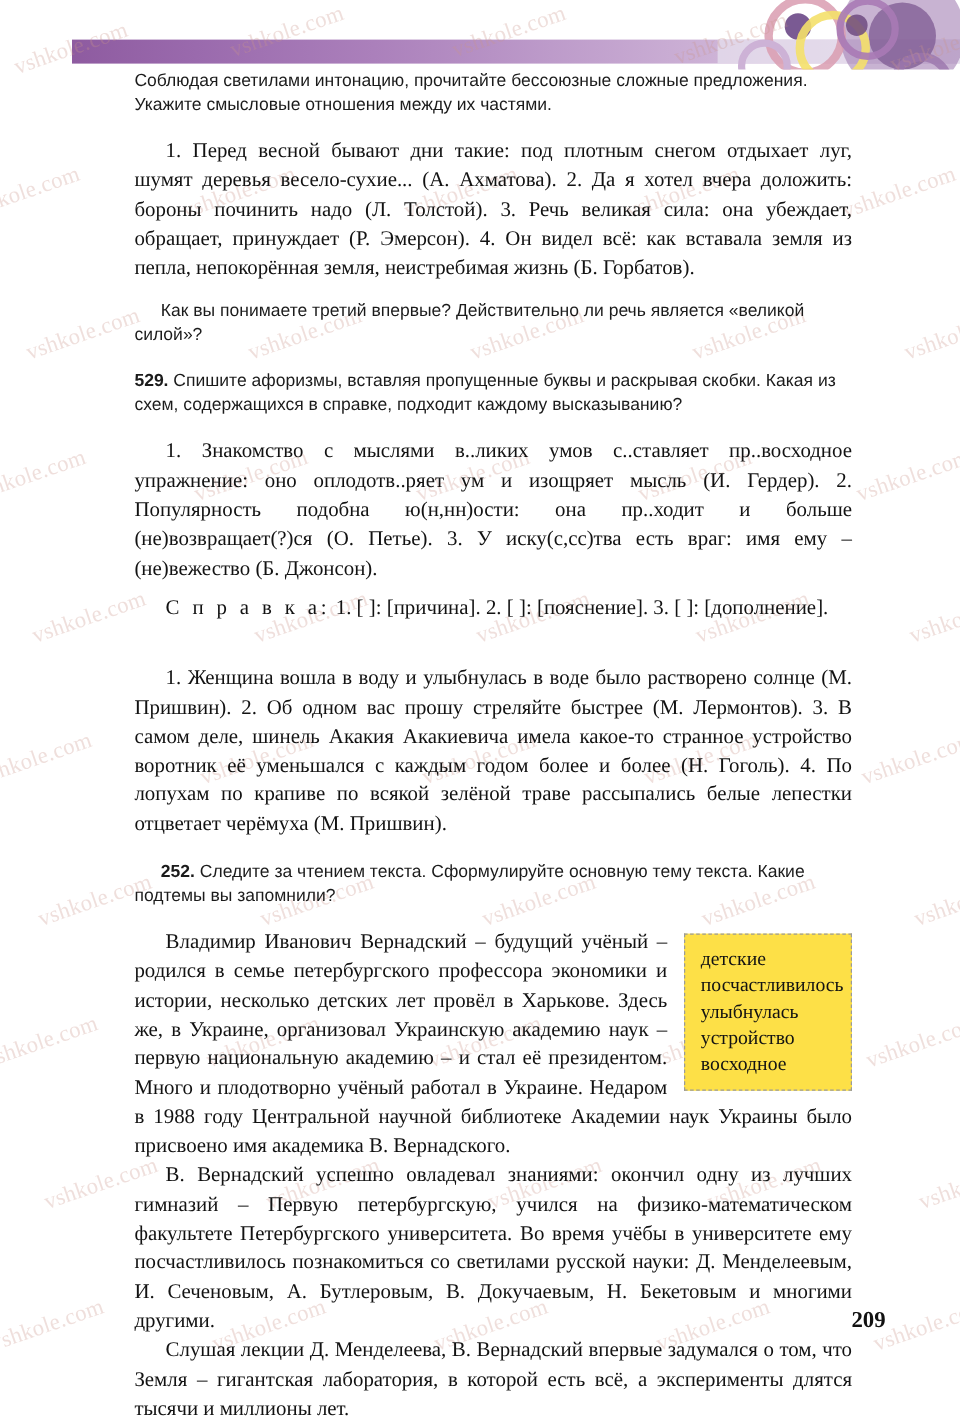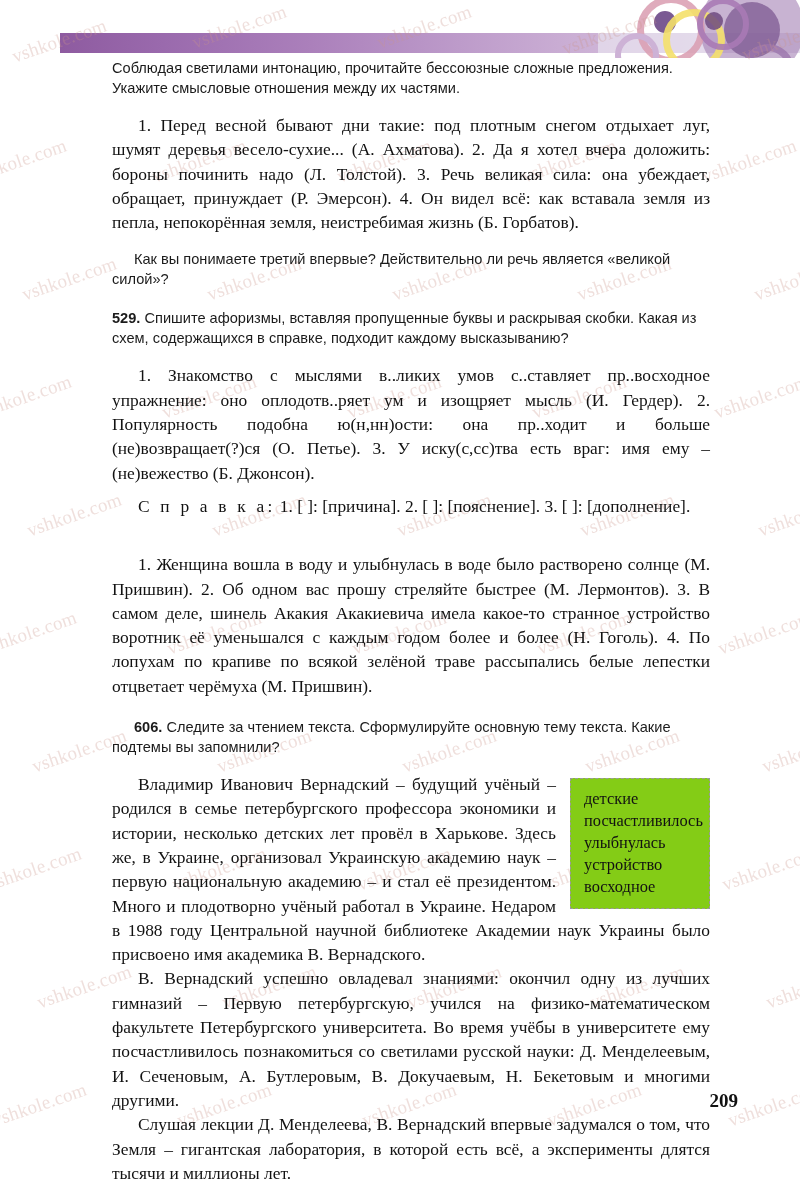--- a/index.html
+++ b/index.html
@@ -114,21 +114,21 @@
 
   
   #ex531-flow { position: relative; }
   #vocab-box {
     float: right;
     width: 140px;
     margin: 6px 0 4px 14px;
     padding: 9px 11px 10px 13px;
     border: 1px dashed #9a9a9a;
     box-sizing: border-box;
-    background: #84cc16;
+    background: #fde047;
   }
   #vocab-box .vword {
     font-family: "Liberation Serif", serif;
     font-size: 16.4px;
     line-height: 22px;
     color: #121212;
     white-space: nowrap;
   }
 
   #page-number {
@@ -248,21 +248,21 @@
 
   <div class="gap-l"></div>
 
 
   <div class="gap-m"></div>
 
   <p class="body-text">1. Женщина вошла в воду и улыбнулась в воде было растворено солнце (М. Пришвин). 2. Об одном вас прошу стреляйте быстрее (М. Лермонтов). 3. В самом деле, шинель Акакия Акакиевича имела какое-то странное устройство воротник её уменьшался с каждым годом более и более (Н. Гоголь). 4. По лопухам по крапиве по всякой зелёной траве рассыпались белые лепестки отцветает черёмуха (М. Пришвин).</p>
 
   <div class="gap-l"></div>
 
-  <p class="instr indent"><span class="num">606.</span> <span>Следите за чтением текста. Сформулируйте основную тему текста. Какие подтемы вы запомнили?</span></p>
+  <p class="instr indent"><span class="num">252.</span> <span>Следите за чтением текста. Сформулируйте основную тему текста. Какие подтемы вы запомнили?</span></p>
 
   <div class="gap-m"></div>
 
   <div id="ex531-flow">
 
     <div id="vocab-box">
       <div class="vword">детские</div>
       <div class="vword">посчастливилось</div>
       <div class="vword">улыбнулась</div>
       <div class="vword">устройство</div>

